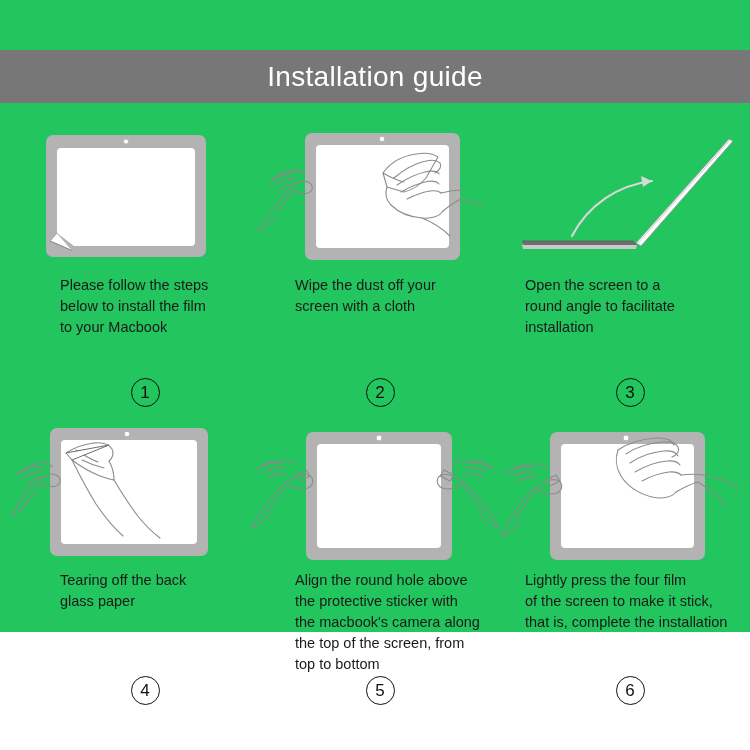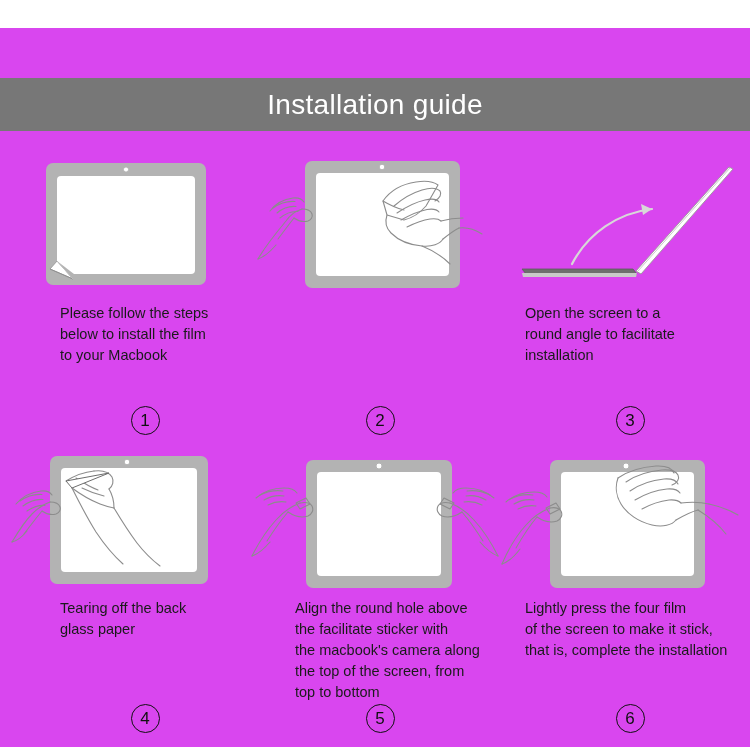--- a/index.html
+++ b/index.html
@@ -10,23 +10,22 @@
   body {
     width: 750px;
     height: 750px;
     font-family: "Liberation Sans", sans-serif;
     color: #111111;
     overflow: hidden;
   }
   .page {
     position: relative;
     width: 750px;
-    height: 719px;
-    background: #d946ef;
-    margin-top: 28px;
+    height: 632px;
+    background: #22c55e;
   }
 
   
   .banner {
     position: absolute;
     left: 0;
     top: 50px;
     width: 750px;
     height: 53px;
     background: #777777;
@@ -181,20 +180,22 @@
               <path d="M151 69 C160 64 169 60 177 58.5 C183 57.5 187 58.5 189 61"></path>
               <path d="M157 76 C165 72 173 69 180 68 C185 67.3 189 68 191 70"></path>
               <path d="M193 88 C198 84 203 80 209 77"></path>
               <path d="M191 70 C198 68 206 67 213 67"></path>
 
               <path d="M209 77 C216 76 224 78 232 83"></path>
               <path d="M172 95 C182 99 192 105 200 113"></path>
             </g>
           </svg>
         </div>
+        <div class="caption">Wipe the dust off your
+screen with a cloth</div>
         <div class="badge-wrap">
           <div class="badge">2</div>
         </div>
       </div>
 
       <div class="cell cell-2">
         <div class="art">
           <svg width="250" height="150" viewBox="0 0 250 150">
 
             <path d="M22 118 L133 118 L137 123 L26 123 Z" fill="#6e6e6e"></path>
@@ -295,21 +296,21 @@
               <path d="M232 59 C226 56 220 55 214 56"></path>
               <path d="M200 57 C195 56 190 57 188 60 C186 64 188 68 192 70 C198 72 206 70 212 66"></path>
               <path d="M212 66 C218 73 226 84 233 95"></path>
               <path d="M248 110 C242 108 236 103 230 96"></path>
 
               <path d="M204 57 L194 52 L190 58 L200 63 Z"></path>
             </g>
           </svg>
         </div>
         <div class="caption">Align the round hole above
-the facilitate sticker with
+the protective sticker with
 the macbook's camera along
 the top of the screen, from
 top to bottom</div>
         <div class="badge-wrap">
           <div class="badge">5</div>
         </div>
       </div>
 
       <div class="cell cell-2">
         <div class="art">

